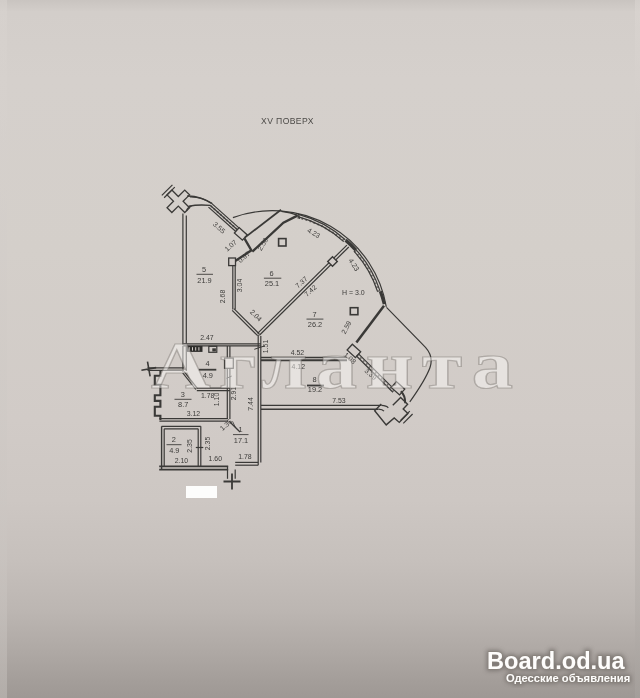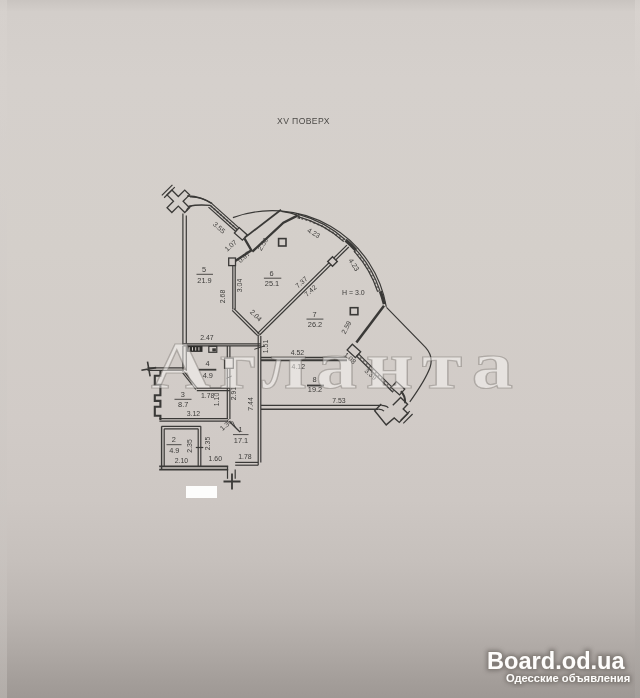--- a/index.html
+++ b/index.html
@@ -1,21 +1,21 @@
 <!DOCTYPE html>
 <html><head>
 <meta charset="utf-8">
 <style>
   html,body{margin:0;padding:0;}
   .page{position:relative;width:640px;height:698px;overflow:hidden;
     background:linear-gradient(180deg,#c9c4c0 0%,#d3ceca 1.7%,#d5d0cc 11.5%,#d4cfca 35.8%,#d1cbc7 60.2%,#cdc7c3 71.6%,#c6c0bc 80.2%,#bcb6b2 87.4%,#afa9a5 93.1%,#a49e9a 97.4%,#9e9894 100%);
     font-family:"Liberation Sans",sans-serif;}
   .edgeL{position:absolute;left:0;top:0;width:7px;height:698px;background:linear-gradient(180deg,#d9d4d0,#c6c1bd);opacity:.5}
   .edgeR{position:absolute;right:0;top:0;width:5px;height:698px;background:linear-gradient(180deg,#dcd7d3,#a9a4a0);opacity:.5}
-  .title{position:absolute;left:277px;top:116px;font-size:8.6px;letter-spacing:0.4px;color:#4c4a47;}
+  .title{position:absolute;left:261px;top:116px;font-size:8.6px;letter-spacing:0.4px;color:#4c4a47;}
   .wm{position:absolute;left:151px;top:327px;font-family:"Liberation Serif",serif;font-size:67px;font-weight:bold;
      color:rgba(252,250,248,0.48);letter-spacing:7px;transform:scaleX(1.23);transform-origin:0 0;-webkit-text-stroke:1.2px rgba(100,95,90,0.38);}
   .plan text{font-family:"Liberation Sans",sans-serif;fill:#3d3c3a;}
   .dim{font-size:6.9px;}
   .rn{font-size:7.4px;}
   .rv{font-size:7.4px;}
 </style>
 </head>
 <body>
 <div class="page">

